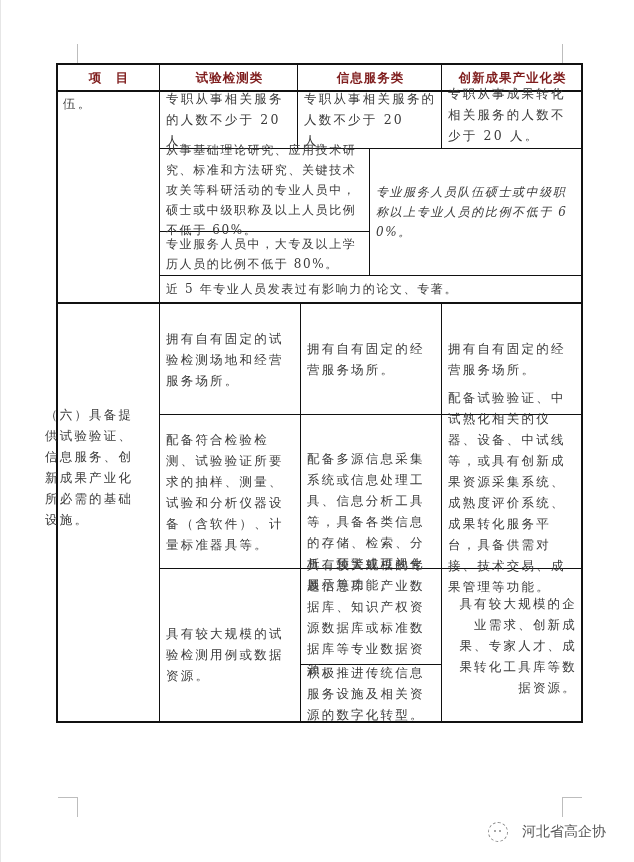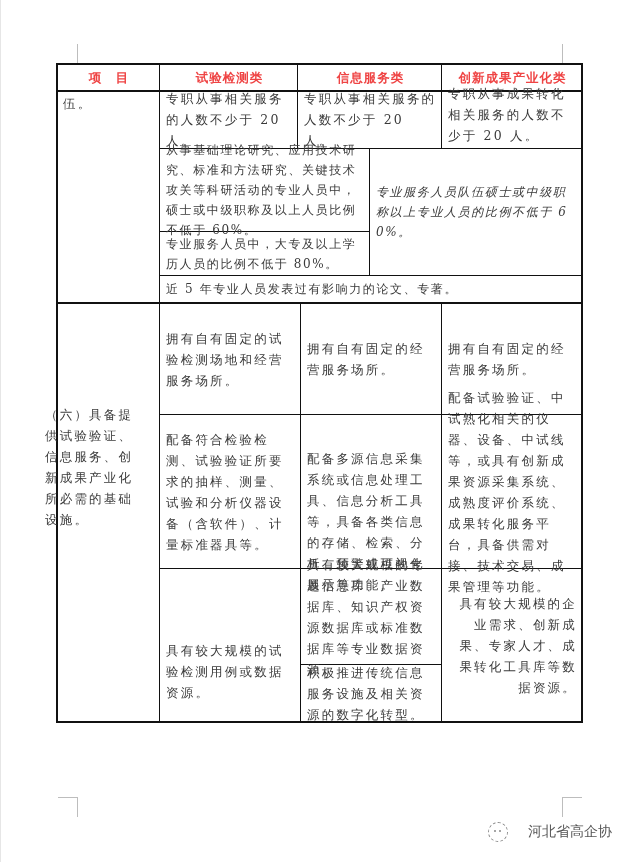--- a/index.html
+++ b/index.html
@@ -11,25 +11,25 @@
   .page-edge { position:absolute; left:0; top:0; width:1px; height:862px; background:#e6e6e6; }
   .crop { position:absolute; background:#bdbdbd; }
   .cell {
     position:absolute; box-sizing:border-box;
     font-size:12.5px; line-height:21px; letter-spacing:2.2px;
     padding:2px 4px 2px 6px; display:flex; align-items:center;
     word-break:break-all;
   }
   .cell.top { align-items:flex-start; }
   .cell span { display:block; }
-  .hdr { font-weight:bold; color:#ef4444; justify-content:center; letter-spacing:1px; font-size:12.5px; }
+  .hdr { font-weight:bold; color:#7f1d1d; justify-content:center; letter-spacing:1px; font-size:12.5px; }
   .line { position:absolute; background:#111; }
   .watermark {
     position:absolute; left:488px; top:822px; font-family:Liberation Mono, monospace;
-    font-size:14px; color:#555; display:flex; align-items:center; gap:20px;
+    font-size:14px; color:#555; display:flex; align-items:center; gap:14px;
   }
   .wm-icon { width:18px; height:18px; border:1px dashed #888; border-radius:50%; position:relative; }
   .wm-icon::after { content:""; position:absolute; left:5px; top:7px; width:2px; height:2px; background:#888; box-shadow:5px 0 0 #888; border-radius:50%; }
 </style>
 </head>
 <body>
 
 <div class="page-edge"></div>
 
 <div class="crop" style="left:77px;top:44px;width:1px;height:20px;"></div>
@@ -124,21 +124,21 @@
   <div class="cell" style="left:160px;top:415px;width:140px;height:153px;">
       <span>配备符合检验检测、试验验证所要求的抽样、测量、试验和分析仪器设备（含软件）、计量标准器具等。</span>
     </div>
   <div class="cell" style="left:301px;top:415px;width:140px;height:153px;margin-top:30px;">
       <span>配备多源信息采集系统或信息处理工具、信息分析工具等，具备各类信息的存储、检索、分析、预警或可视化展示等功能。</span>
     </div>
   <div class="cell" style="left:442px;top:415px;width:139px;height:153px;">
       <span>配备试验验证、中试熟化相关的仪器、设备、中试线等，或具有创新成果资源采集系统、成熟度评价系统、成果转化服务平台，具备供需对接、技术交易、成果管理等功能。</span>
     </div>
 
-  <div class="cell" style="left:160px;top:595px;width:140px;height:152px;">
+  <div class="cell" style="left:160px;top:578px;width:140px;height:152px;">
       <span>具有较大规模的试验检测用例或数据资源。</span>
     </div>
   <div class="cell" style="left:301px;top:569px;width:140px;height:95px;">
       <span>具有较大规模的专题信息库、产业数据库、知识产权资源数据库或标准数据库等专业数据资源。</span>
     </div>
   <div class="cell" style="left:301px;top:665px;width:140px;height:56px;">
       <span>积极推进传统信息服务设施及相关资源的数字化转型。</span>
     </div>
   <div class="cell" style="left:442px;top:569px;width:139px;height:152px;text-align:right;">
       <span>具有较大规模的企业需求、创新成果、专家人才、成果转化工具库等数据资源。</span>

